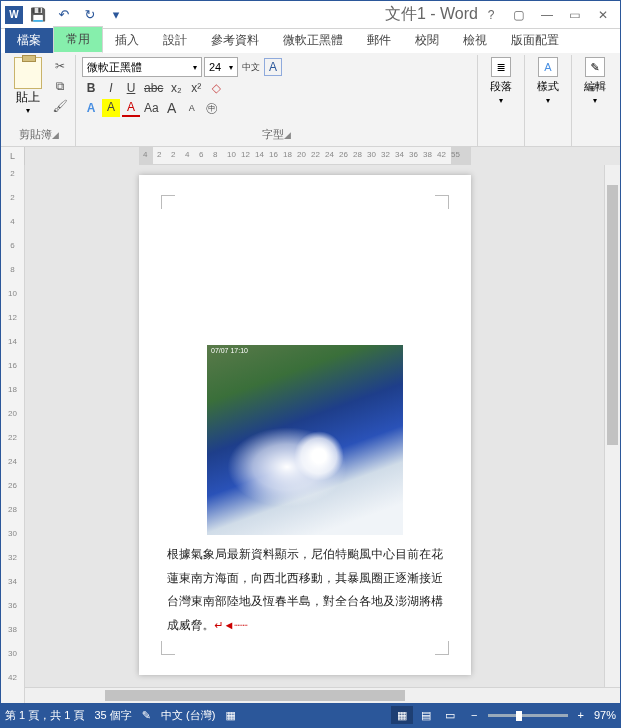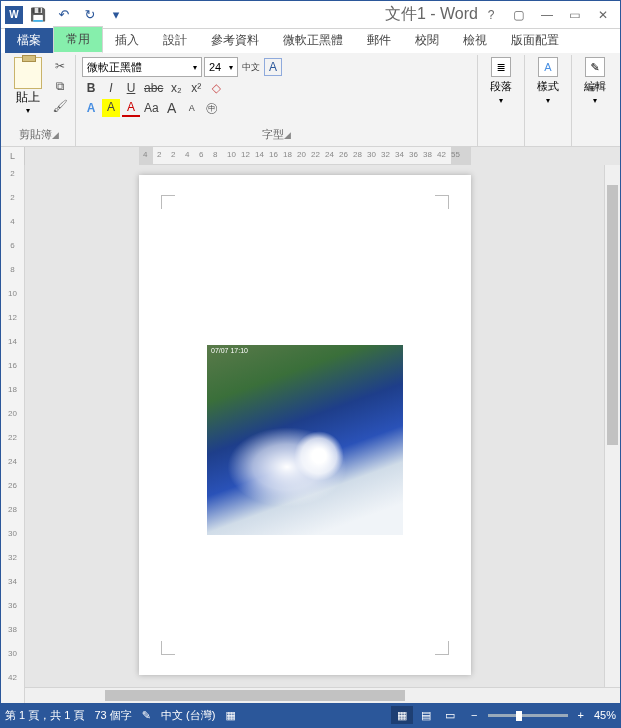--- a/index.html
+++ b/index.html
@@ -257,43 +257,46 @@
     <div class="midrow">
       <div class="canvas-area">
         <div class="page">
           <div class="corner tl"></div>
           <div class="corner tr"></div>
           <div class="corner bl"></div>
           <div class="corner br"></div>
           <div class="sat-img">
             <div class="sat-label">07/07 17:10</div>
           </div>
+          <div class="body-text">
+            <span>根據氣象局最新資料顯示，尼伯特颱風中心目前在花蓮東南方海面，向西北西移動，其暴風圈正逐漸接近台灣東南部陸地及恆春半島，對全台各地及澎湖將構成威脅。</span><span class="end">↵◄┈┈</span>
+          </div>
         </div>
       </div>
       <div class="vscroll">
           <div class="thumb"></div>
         </div>
     </div>
     <div class="hscroll">
         <div class="thumb"></div>
       </div>
   </div>
 </div>
 
 <div class="statusbar">
   <div class="seg">第 1 頁，共 1 頁</div>
-  <div class="seg">73 個字</div>
+  <div class="seg">35 個字</div>
   <div class="seg">✎</div>
   <div class="seg">中文 (台灣)</div>
   <div class="seg">▦</div>
   <div class="spacer"></div>
   <div class="views">
     <div class="v active">▦</div>
     <div class="v">▤</div>
     <div class="v">▭</div>
   </div>
   <div class="seg">−</div>
   <div class="zoom-slider">
       <div class="thumb"></div>
     </div>
   <div class="seg">+</div>
-  <div class="seg">45%</div>
+  <div class="seg">97%</div>
 </div>
 
 </body></html>

